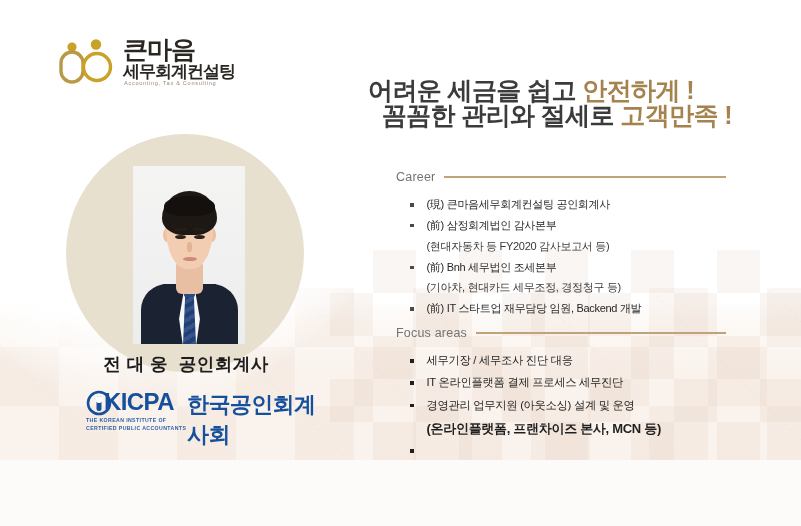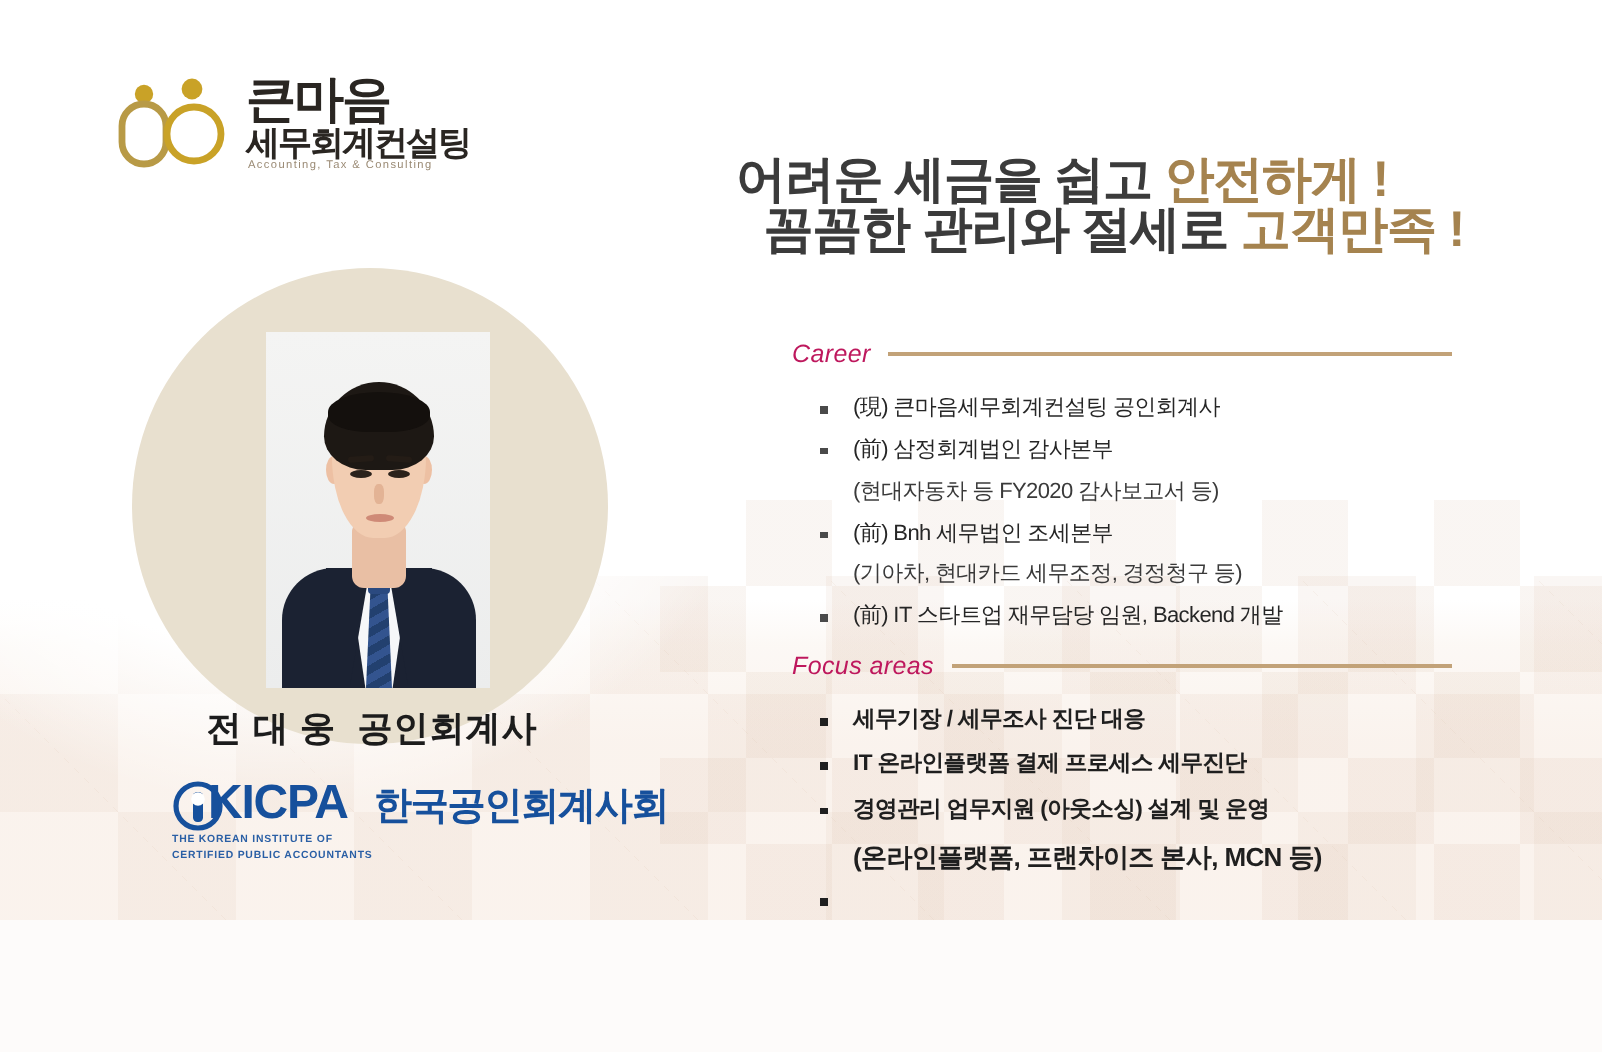--- a/index.html
+++ b/index.html
@@ -80,21 +80,21 @@
   }
 
   
   .kicpa{position:absolute;left:86px;top:388px;width:250px;height:52px;}
   .kicpa-mark{position:absolute;left:0;top:2px;width:26px;height:26px;}
   .kicpa-word{
     position:absolute;left:18px;top:0px;font-size:24px;font-weight:bold;color:#16509c;
     letter-spacing:-.6px;
   }
   .kicpa-kr{
-    position:absolute;left:101px;top:2px;font-size:19px;font-weight:bold;color:#16509c;
+    position:absolute;left:101px;top:2px;font-size:22px;font-weight:bold;color:#16509c;
     letter-spacing:-.6px;
   }
   .kicpa-sub{
     position:absolute;left:0px;top:29px;font-size:5.2px;color:#2a5fa5;line-height:1.5;
     letter-spacing:.4px;font-weight:bold;
   }
 
   
   .brand{position:absolute;left:55px;top:33px;width:200px;height:62px;}
   .brand-mark{position:absolute;left:0;top:4px;width:62px;height:50px;}
@@ -105,32 +105,32 @@
   
   .headline{position:absolute;left:360px;top:78px;width:420px;}
   .hl-line{font-size:25px;font-weight:bold;color:#3b3b3b;letter-spacing:-.6px;line-height:1.0;}
   .hl1{text-align:left;padding-left:8px;}
   .hl2{text-align:right;padding-right:48px;}
   .gold{color:#a5834f;}
 
   
   .section{position:absolute;left:396px;width:330px;}
   .sec-head{display:flex;align-items:center;gap:9px;}
-  .sec-title{font-size:12.5px;color:#be185d;letter-spacing:.2px;white-space:nowrap;font-style:italic;}
+  .sec-title{font-size:12.5px;color:#737373;letter-spacing:.2px;white-space:nowrap;}
   .sec-rule{flex:1;height:2px;background:#c2a278;}
 
   .bullets{margin-top:13px;padding-left:14px;}
   .bullet-row{display:flex;align-items:flex-start;margin-bottom:6px;}
   .bullet-dot{
     width:3.5px;height:3.5px;background:#4a4a4a;margin-top:6px;margin-right:13px;flex:0 0 auto;
   }
   .bullet-text{font-size:11px;color:#262626;letter-spacing:-.3px;line-height:1.35;}
   .sub-text{font-size:11px;color:#3a3a3a;letter-spacing:-.3px;line-height:1.35;margin:0 0 6px 16.5px;}
 
-  .focus .bullet-text{font-weight:bold;font-size:11.3px;color:#1f1f1f;}
+  .focus .bullet-text{font-weight:normal;font-size:11.3px;color:#1f1f1f;}
   .focus .sub-text{font-weight:bold;font-size:13px;color:#1f1f1f;}
   .focus .bullet-dot{background:#1f1f1f;}
   .focus .bullet-row{margin-bottom:7px;}
 
   #career-section{top:170px;}
   #focus-section{top:326px;}
 </style>
 </head>
 <body>
 

